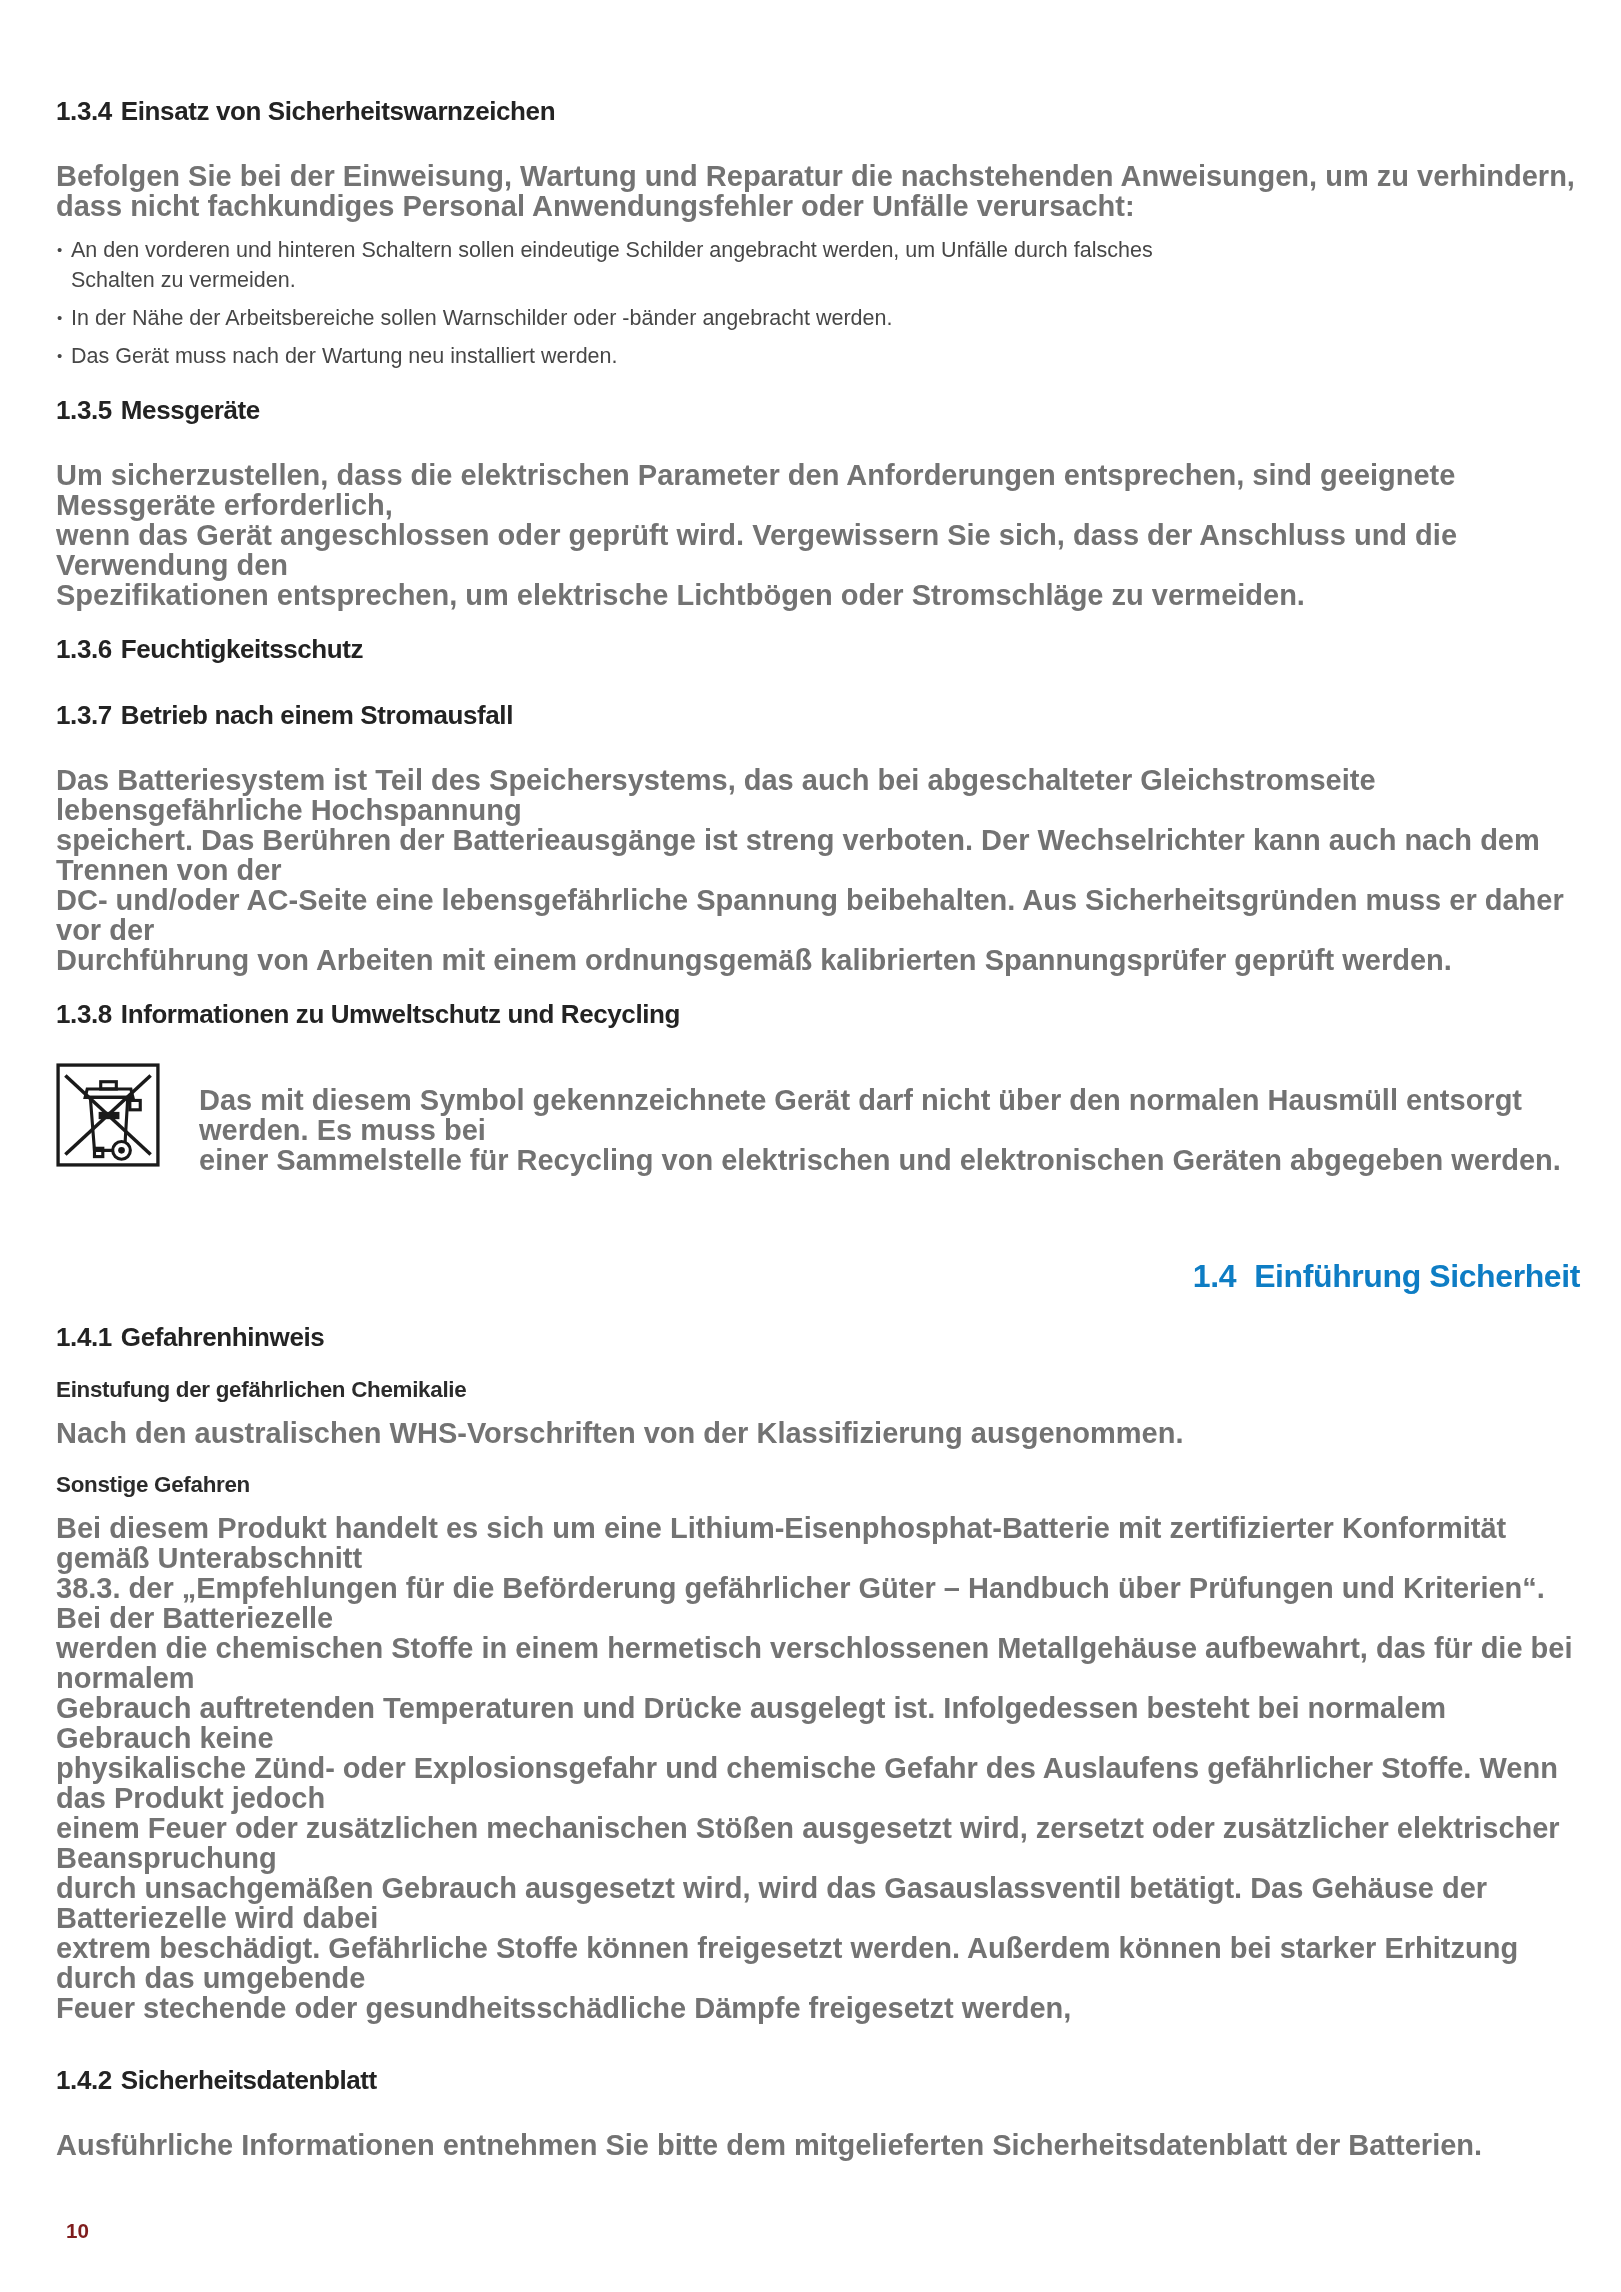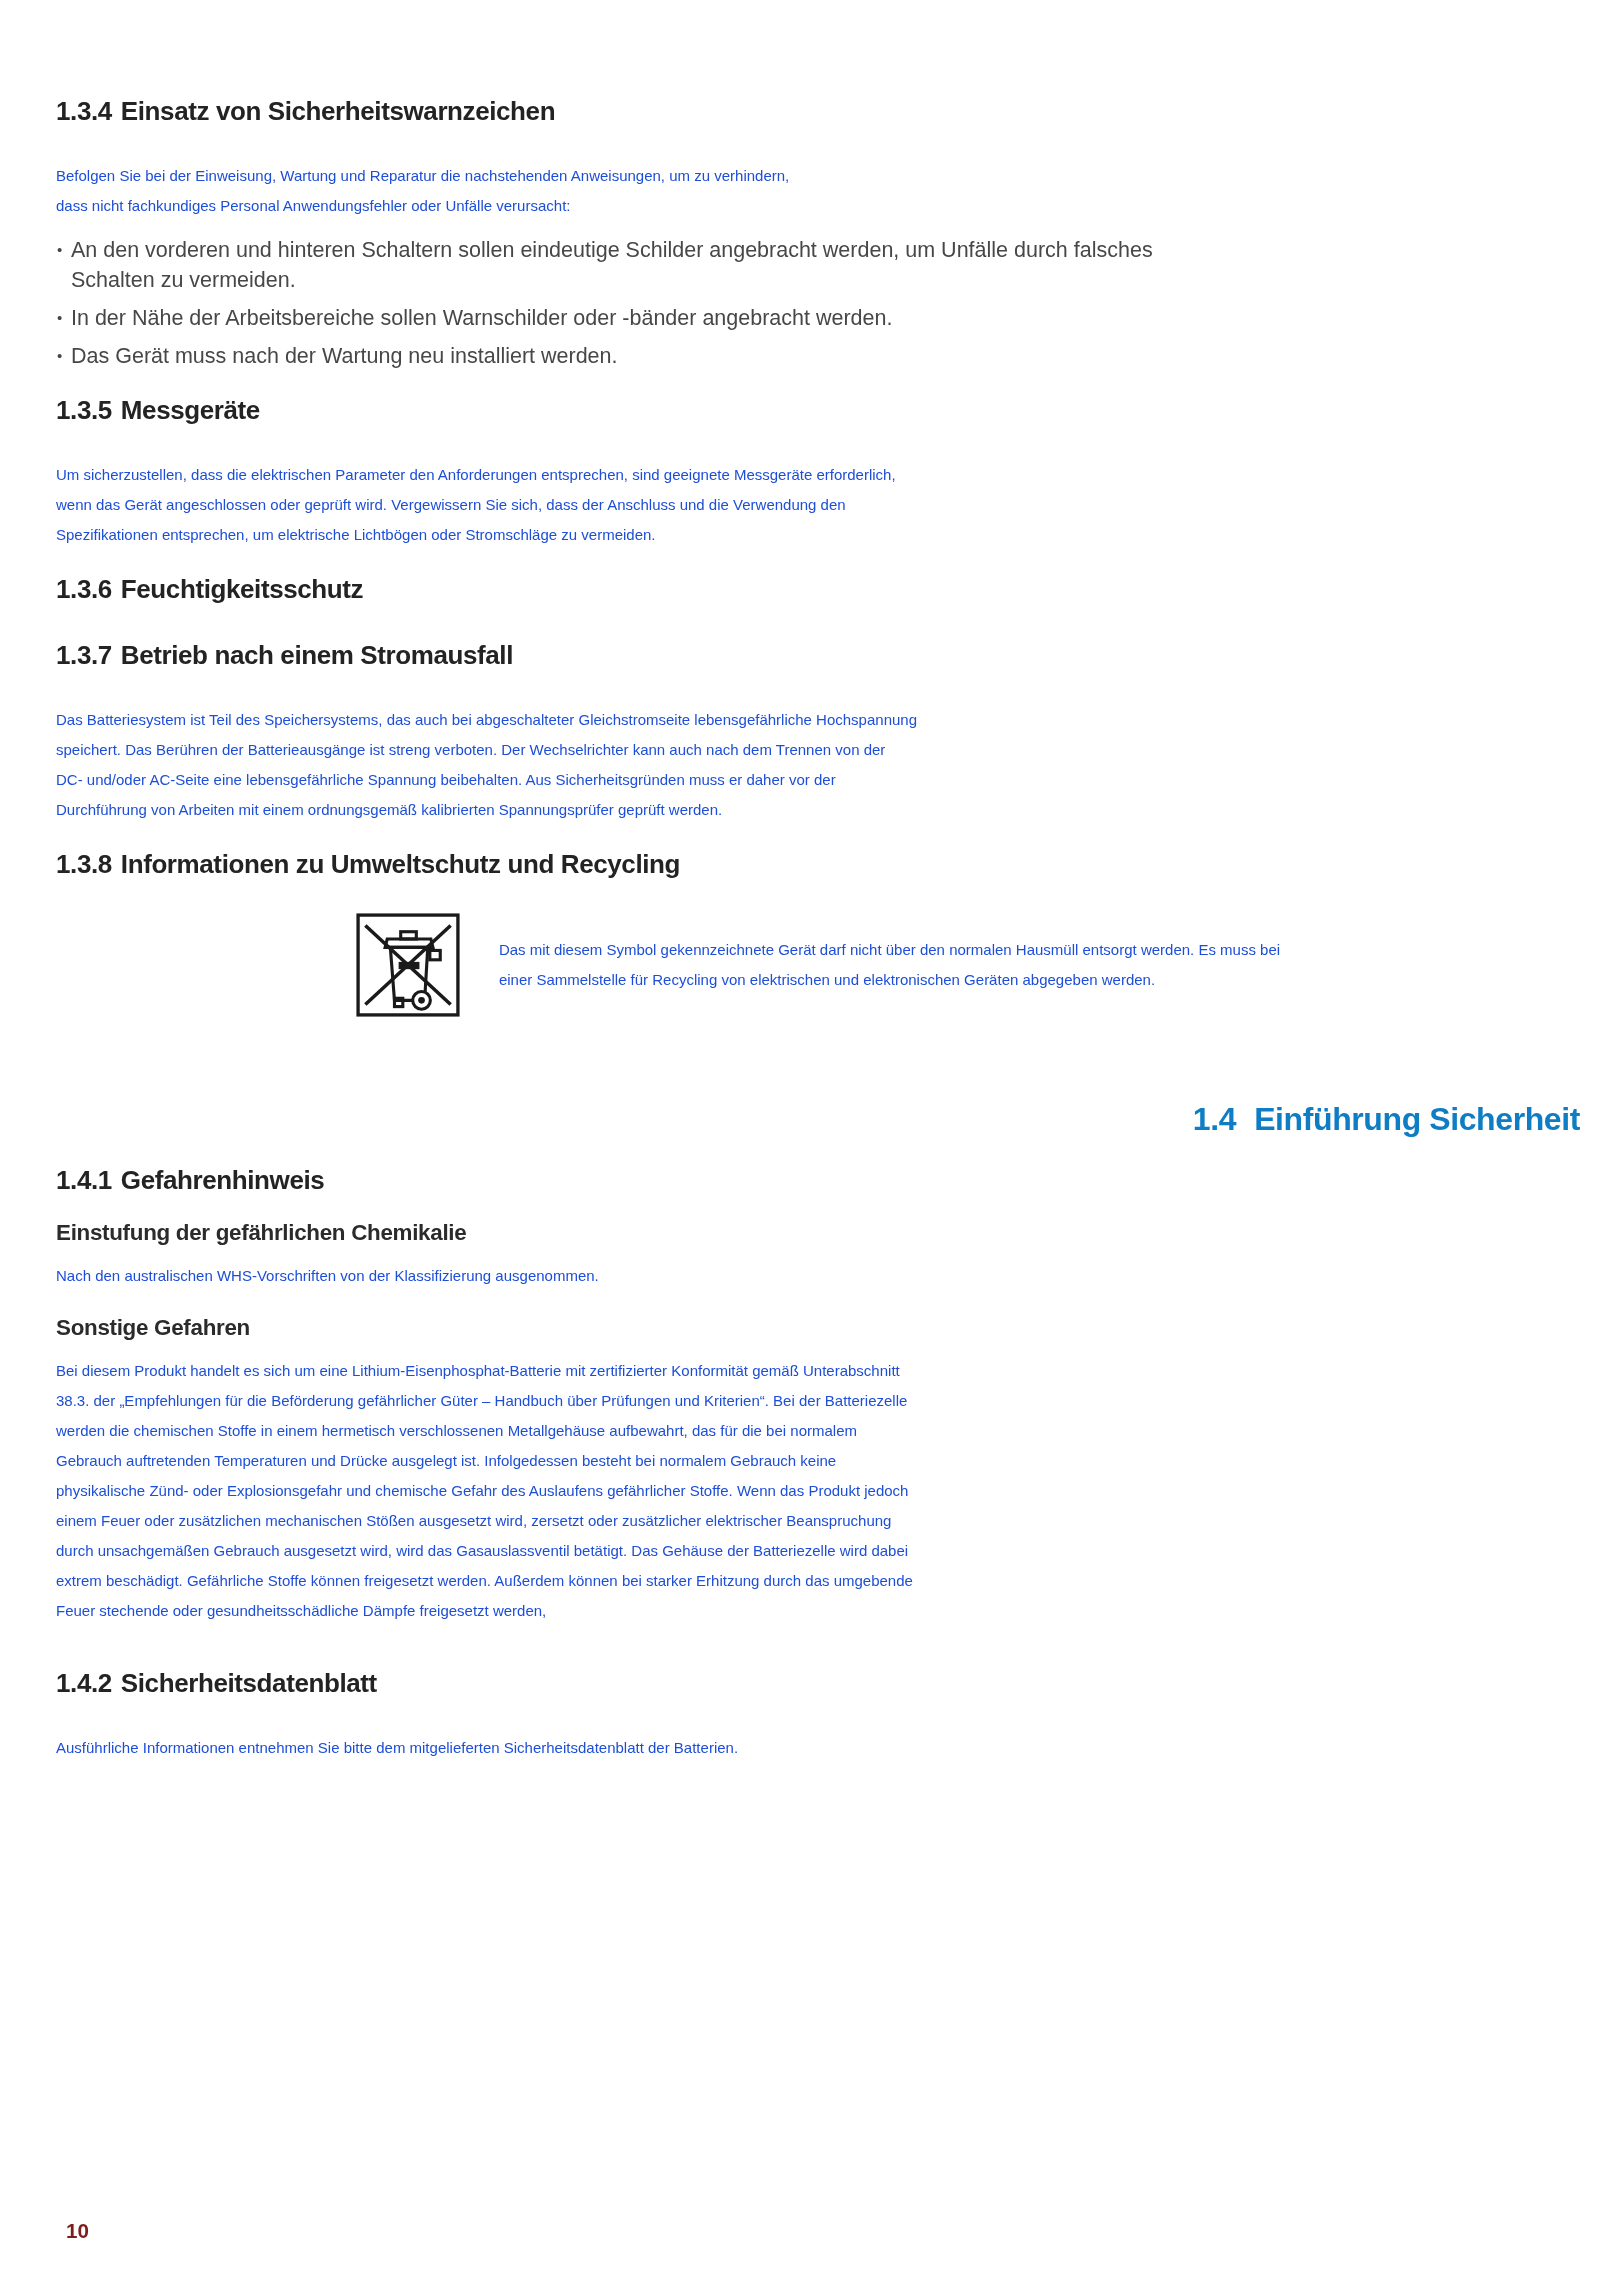--- a/index.html
+++ b/index.html
@@ -42,22 +42,22 @@
 
   
   .h3 {
     font-size: 22.4px; line-height: 29px;
     font-weight: 700; color: #2b2b2b;
     letter-spacing: -0.3px;
     margin: 21.5px 0 14.3px 0;
   }
 
   .para {
-    font-size: 15px; line-height: 30px;
-    font-weight: 400; color: #1d4ed8;
+    font-size: 29px; line-height: 30px;
+    font-weight: 700; color: #737373;
     white-space: pre-line;
     margin: 0 0 21.5px 0;
   }
 
   ul.bullets {
     list-style: none;
     margin: -7.2px 0 0 0; padding: 0;
   }
   ul.bullets li {
     position: relative;

